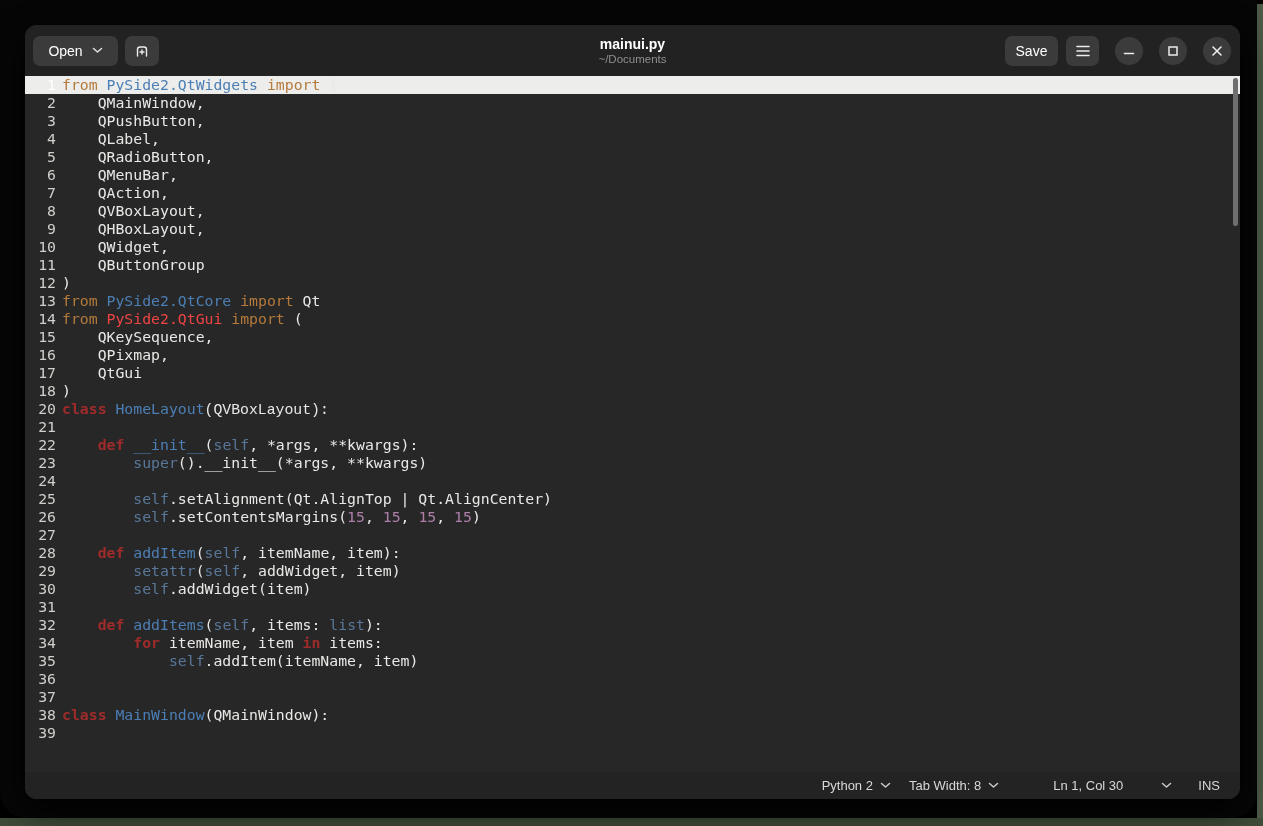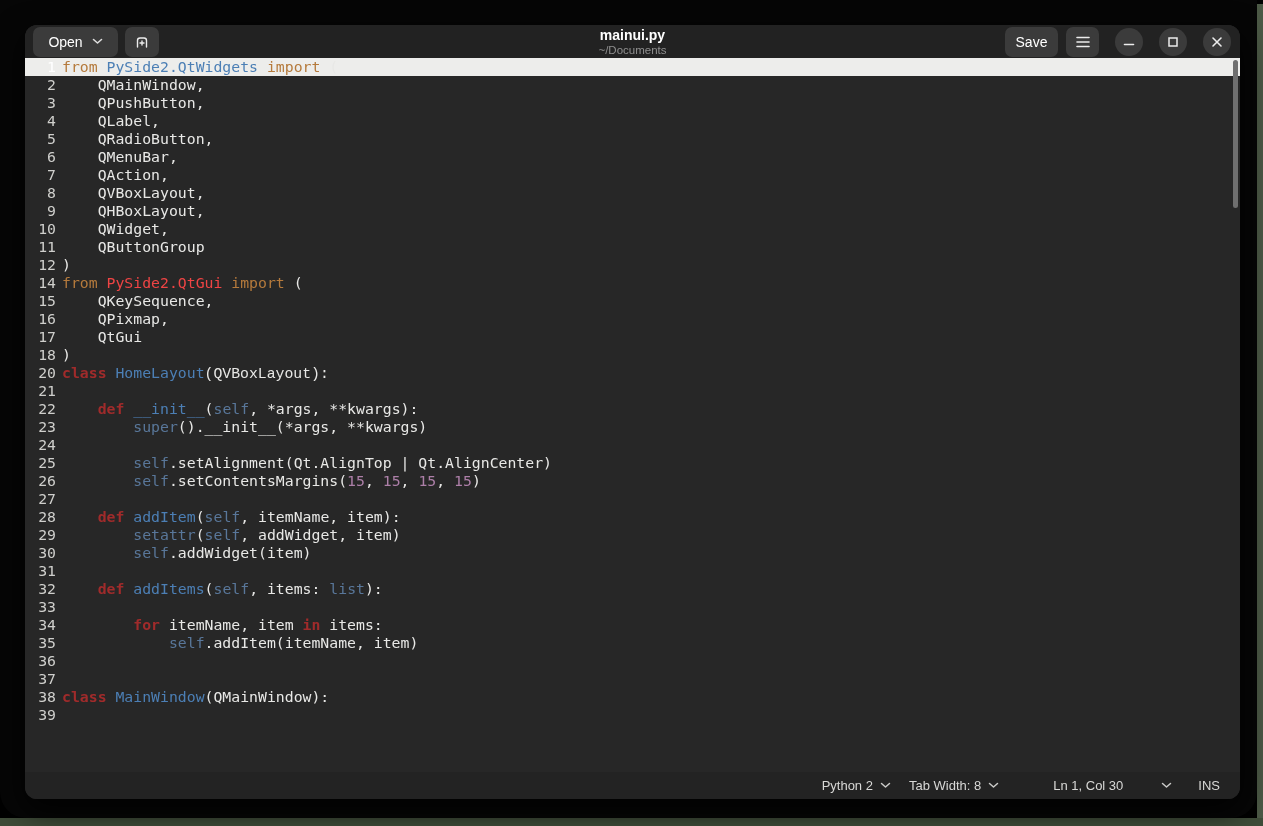--- a/index.html
+++ b/index.html
@@ -6,21 +6,21 @@
   body{width:1263px;height:826px;position:relative;overflow:hidden;background:#000;
        font-family:"Liberation Sans",sans-serif;}
   .wp-right{position:absolute;right:0;top:4px;bottom:0;width:6px;background:#4c5946;}
   .wp-bottom{position:absolute;bottom:0;left:0;right:0;height:8px;background:#3f4c39;}
   .backdrop{position:absolute;left:0;top:0;width:1257px;height:818px;background:#060606;
             border-radius:0 0 26px 26px;}
   .window{position:absolute;left:25px;top:25px;width:1215px;height:774px;background:#272727;
           border-radius:12px;overflow:hidden;display:flex;flex-direction:column;
           box-shadow:0 10px 30px rgba(0,0,0,.9);}
   
-  .header{height:33px;background:#222;display:flex;align-items:center;
+  .header{height:51px;background:#222;display:flex;align-items:center;
           padding:0 9px 0 8px;position:relative;flex-shrink:0;}
   .btn{height:30px;background:#3b3b3b;border:none;border-radius:7px;color:#fff;
        font-size:14px;font-family:inherit;display:flex;align-items:center;
        justify-content:center;cursor:pointer;padding:0;}
   .open-btn{width:85px;gap:9px;}
   .newtab-btn{width:34px;margin-left:7px;}
   .save-btn{width:53px;}
   .menu-btn{width:33px;margin-left:8px;}
   .circle{width:28px;height:28px;border-radius:50%;background:#3b3b3b;border:none;
           margin-left:16px;display:flex;align-items:center;justify-content:center;
@@ -114,39 +114,39 @@
         <div class="line"><span class="ln">3</span><span class="ct"><span style="color: rgb(232, 232, 230);">    QPushButton,</span></span></div>
         <div class="line"><span class="ln">4</span><span class="ct"><span style="color: rgb(232, 232, 230);">    QLabel,</span></span></div>
         <div class="line"><span class="ln">5</span><span class="ct"><span style="color: rgb(232, 232, 230);">    QRadioButton,</span></span></div>
         <div class="line"><span class="ln">6</span><span class="ct"><span style="color: rgb(232, 232, 230); text-align: center;">    QMenuBar,</span></span></div>
         <div class="line"><span class="ln">7</span><span class="ct"><span style="color: rgb(232, 232, 230);">    QAction,</span></span></div>
         <div class="line"><span class="ln">8</span><span class="ct"><span style="color: rgb(232, 232, 230);">    QVBoxLayout,</span></span></div>
         <div class="line"><span class="ln">9</span><span class="ct"><span style="color: rgb(232, 232, 230);">    QHBoxLayout,</span></span></div>
         <div class="line"><span class="ln">10</span><span class="ct"><span style="color: rgb(232, 232, 230);">    QWidget,</span></span></div>
         <div class="line"><span class="ln">11</span><span class="ct"><span style="color: rgb(232, 232, 230);">    QButtonGroup</span></span></div>
         <div class="line"><span class="ln">12</span><span class="ct"><span style="color: rgb(232, 232, 230);">)</span></span></div>
+        <div class="line"><span class="ln">13</span><span class="ct"><span style="color: rgb(181, 122, 60);">from </span><span style="color: rgb(76, 127, 181);">PySide2.QtCore</span><span style="color: rgb(232, 232, 230);"> </span><span style="color: rgb(181, 122, 60);">import</span><span style="color: rgb(232, 232, 230);"> Qt</span></span></div>
         <div class="line"><span class="ln">14</span><span class="ct"><span style="color: rgb(181, 122, 60);">from </span><span style="color: #ef4444;">PySide2.QtGui</span><span style="color: rgb(232, 232, 230);"> </span><span style="color: rgb(181, 122, 60);">import</span><span style="color: rgb(232, 232, 230);"> (</span></span></div>
         <div class="line"><span class="ln">15</span><span class="ct"><span style="color: rgb(232, 232, 230);">    QKeySequence,</span></span></div>
         <div class="line"><span class="ln">16</span><span class="ct"><span style="color: rgb(232, 232, 230);">    QPixmap,</span></span></div>
         <div class="line"><span class="ln">17</span><span class="ct"><span style="color: rgb(232, 232, 230);">    QtGui</span></span></div>
         <div class="line"><span class="ln">18</span><span class="ct"><span style="color: rgb(232, 232, 230);">)</span></span></div>
         <div class="line"><span class="ln">20</span><span class="ct"><span style="color: rgb(160, 43, 43); font-weight: bold;">class </span><span style="color: rgb(76, 127, 181);">HomeLayout</span><span style="color: rgb(232, 232, 230); font-family: Liberation Mono, monospace;">(QVBoxLayout):</span></span></div>
         <div class="line"><span class="ln">21</span><span class="ct"></span></div>
         <div class="line"><span class="ln">22</span><span class="ct"><span style="color: rgb(232, 232, 230);">    </span><span style="color: rgb(160, 43, 43); font-weight: bold;">def </span><span style="color: rgb(76, 127, 181);">__init__</span><span style="color: rgb(232, 232, 230);">(</span><span style="color: rgb(89, 119, 154);">self</span><span style="color: rgb(232, 232, 230);">, *args, **kwargs):</span></span></div>
         <div class="line"><span class="ln">23</span><span class="ct"><span style="color: rgb(232, 232, 230);">        </span><span style="color: rgb(89, 119, 154);">super</span><span style="color: rgb(232, 232, 230);">().__init__(*args, **kwargs)</span></span></div>
         <div class="line"><span class="ln">24</span><span class="ct"></span></div>
         <div class="line"><span class="ln">25</span><span class="ct"><span style="color: rgb(232, 232, 230);">        </span><span style="color: rgb(89, 119, 154);">self</span><span style="color: rgb(232, 232, 230);">.setAlignment(Qt.AlignTop | Qt.AlignCenter)</span></span></div>
         <div class="line"><span class="ln">26</span><span class="ct"><span style="color: rgb(232, 232, 230);">        </span><span style="color: rgb(89, 119, 154);">self</span><span style="color: rgb(232, 232, 230);">.setContentsMargins(</span><span style="color: rgb(173, 127, 168);">15</span><span style="color: rgb(232, 232, 230);">, </span><span style="color: rgb(173, 127, 168);">15</span><span style="color: rgb(232, 232, 230);">, </span><span style="color: rgb(173, 127, 168);">15</span><span style="color: rgb(232, 232, 230);">, </span><span style="color: rgb(173, 127, 168);">15</span><span style="color: rgb(232, 232, 230);">)</span></span></div>
         <div class="line"><span class="ln">27</span><span class="ct"></span></div>
         <div class="line"><span class="ln">28</span><span class="ct"><span style="color: rgb(232, 232, 230);">    </span><span style="color: rgb(160, 43, 43); font-weight: bold;">def </span><span style="color: rgb(76, 127, 181);">addItem</span><span style="color: rgb(232, 232, 230);">(</span><span style="color: rgb(89, 119, 154);">self</span><span style="color: rgb(232, 232, 230);">, itemName, item):</span></span></div>
         <div class="line"><span class="ln">29</span><span class="ct"><span style="color: rgb(232, 232, 230);">        </span><span style="color: rgb(89, 119, 154);">setattr</span><span style="color: rgb(232, 232, 230);">(</span><span style="color: rgb(89, 119, 154);">self</span><span style="color: rgb(232, 232, 230);">, addWidget, item)</span></span></div>
         <div class="line"><span class="ln">30</span><span class="ct"><span style="color: rgb(232, 232, 230);">        </span><span style="color: rgb(89, 119, 154);">self</span><span style="color: rgb(232, 232, 230);">.addWidget(item)</span></span></div>
         <div class="line"><span class="ln">31</span><span class="ct"></span></div>
         <div class="line"><span class="ln">32</span><span class="ct"><span style="color: rgb(232, 232, 230);">    </span><span style="color: rgb(160, 43, 43); font-weight: bold;">def </span><span style="color: rgb(76, 127, 181);">addItems</span><span style="color: rgb(232, 232, 230);">(</span><span style="color: rgb(89, 119, 154);">self</span><span style="color: rgb(232, 232, 230);">, items: </span><span style="color: rgb(89, 119, 154);">list</span><span style="color: rgb(232, 232, 230);">):</span></span></div>
-        <div class="line"><span class="ln">33</span><span class="ct"></span></div>
         <div class="line"><span class="ln">34</span><span class="ct"><span style="color: rgb(232, 232, 230);">        </span><span style="color: rgb(160, 43, 43); font-weight: bold;">for</span><span style="color: rgb(232, 232, 230);"> itemName, item </span><span style="color: rgb(160, 43, 43); font-weight: bold;">in</span><span style="color: rgb(232, 232, 230);"> items:</span></span></div>
         <div class="line"><span class="ln">35</span><span class="ct"><span style="color: rgb(232, 232, 230);">            </span><span style="color: rgb(89, 119, 154);">self</span><span style="color: rgb(232, 232, 230);">.addItem(itemName, item)</span></span></div>
         <div class="line"><span class="ln">36</span><span class="ct"></span></div>
         <div class="line"><span class="ln">37</span><span class="ct"></span></div>
         <div class="line"><span class="ln">38</span><span class="ct"><span style="color: rgb(160, 43, 43); font-weight: bold;">class </span><span style="color: rgb(76, 127, 181);">MainWindow</span><span style="color: rgb(232, 232, 230);">(QMainWindow):</span></span></div>
         <div class="line"><span class="ln">39</span><span class="ct"></span></div>
       </div>
     <div class="scroll-thumb"></div>
   </div>
 

